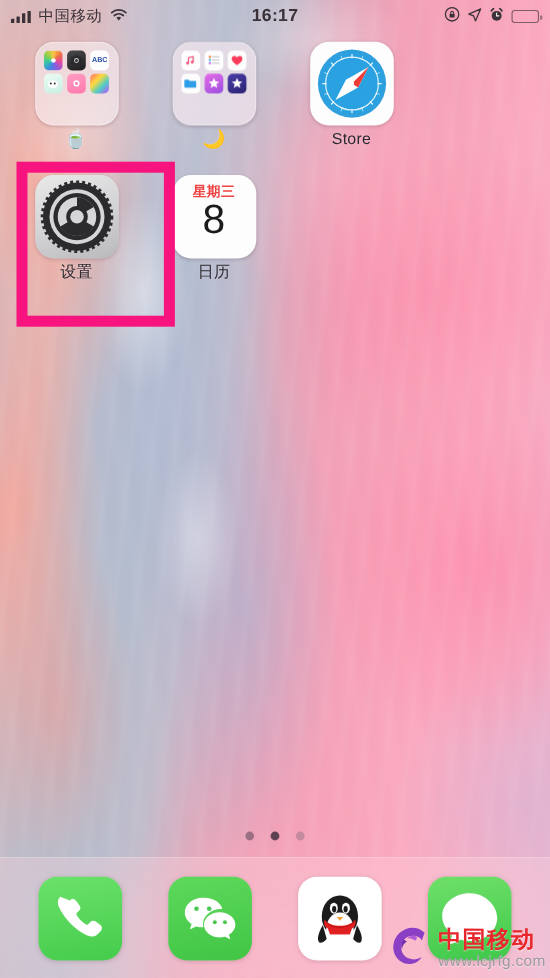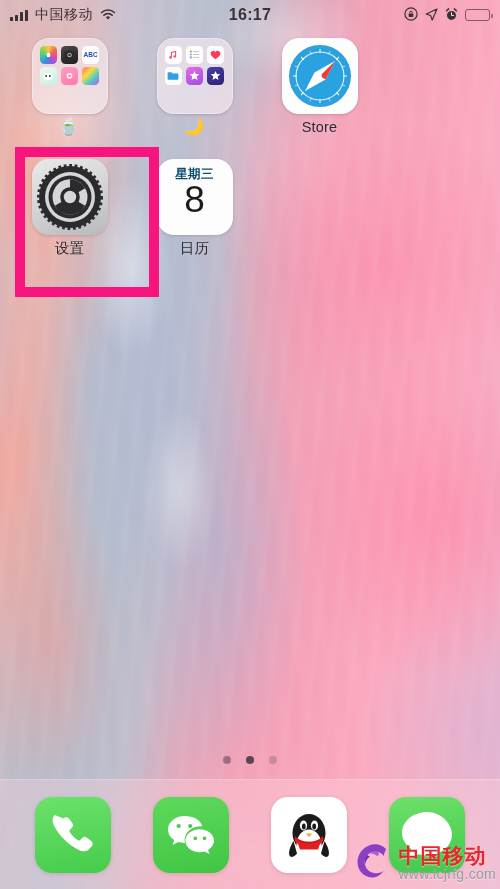--- a/index.html
+++ b/index.html
@@ -125,21 +125,21 @@
     font-size:9px; display:flex; align-items:center; justify-content:center;
     line-height:1; background:#fff; }
 
   
   .ico-settings { background:linear-gradient(160deg,#e9e9ea 0%,#d2d2d4 55%,#b9b9bc 100%); }
   .gear-wrap { position:absolute; inset:0; display:flex; align-items:center; justify-content:center; }
 
   
   .ico-cal { background:#fdfdfd; display:flex; flex-direction:column;
     align-items:center; justify-content:flex-start; }
-  .cal-dow { font-size:12.5px; color:#0c4a6e; font-weight:600; margin-top:7px; letter-spacing:.4px; }
+  .cal-dow { font-size:12.5px; color:#ef4444; font-weight:600; margin-top:7px; letter-spacing:.4px; }
   .cal-day { font-size:37px; color:#1b1b1b; font-weight:300; line-height:.96; margin-top:-1px; }
 
   
   .ico-appstore { background:linear-gradient(165deg,#4aaff5 0%,#2b87e8 52%,#1f6fdd 100%); }
 
   
   .ico-safari { background:#fdfdfd; display:flex; align-items:center; justify-content:center; }
 
   
   #annotation {

